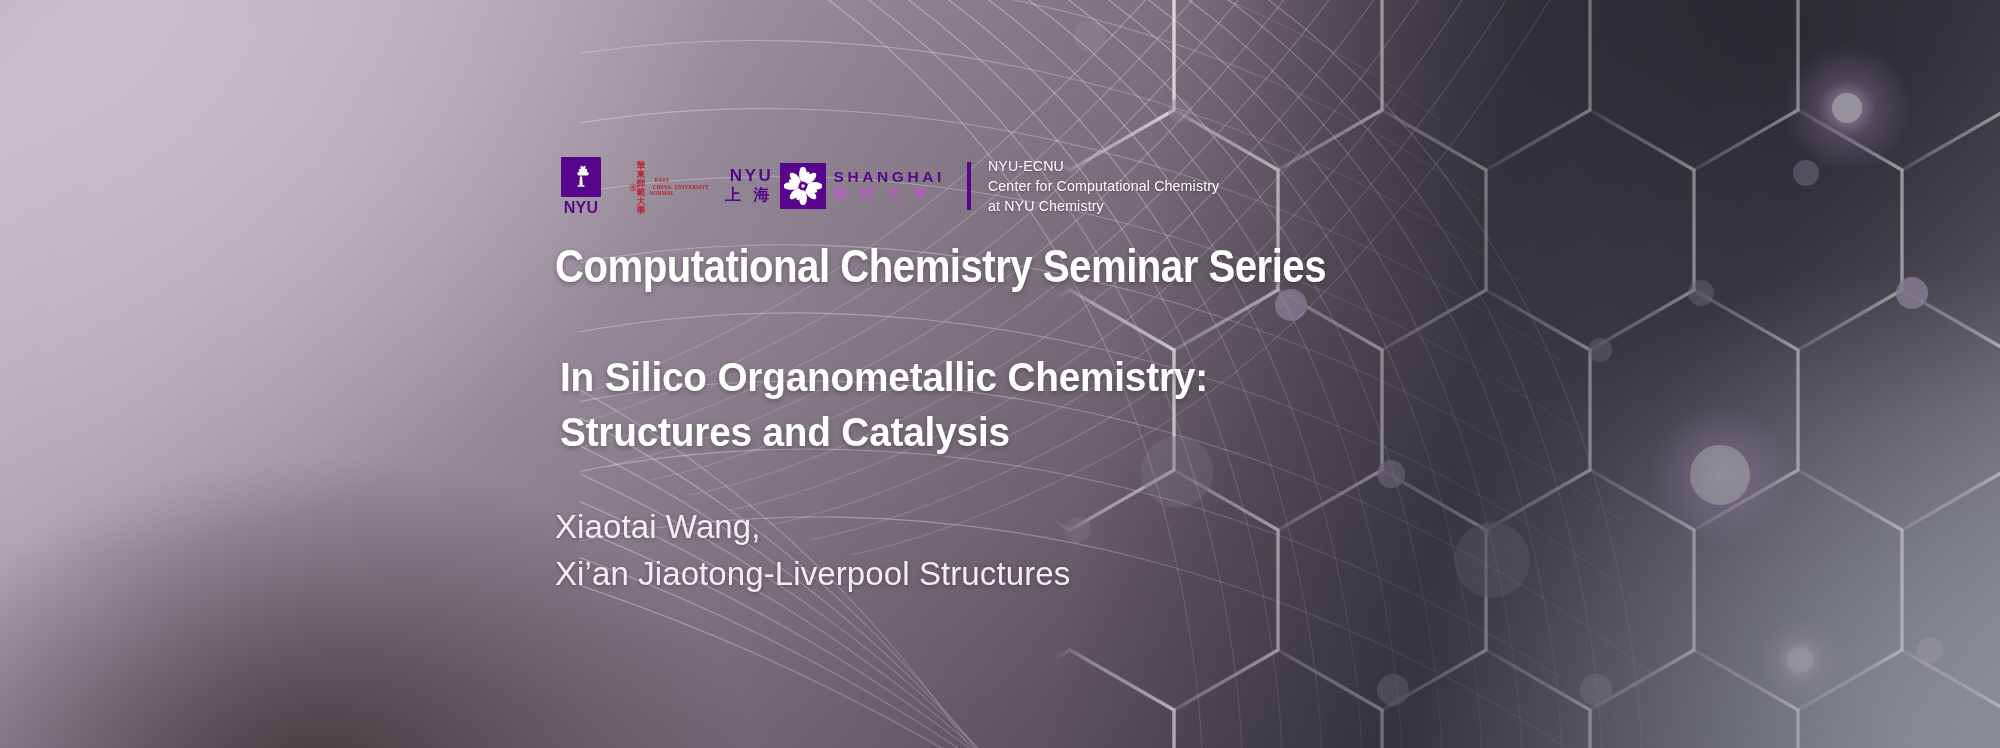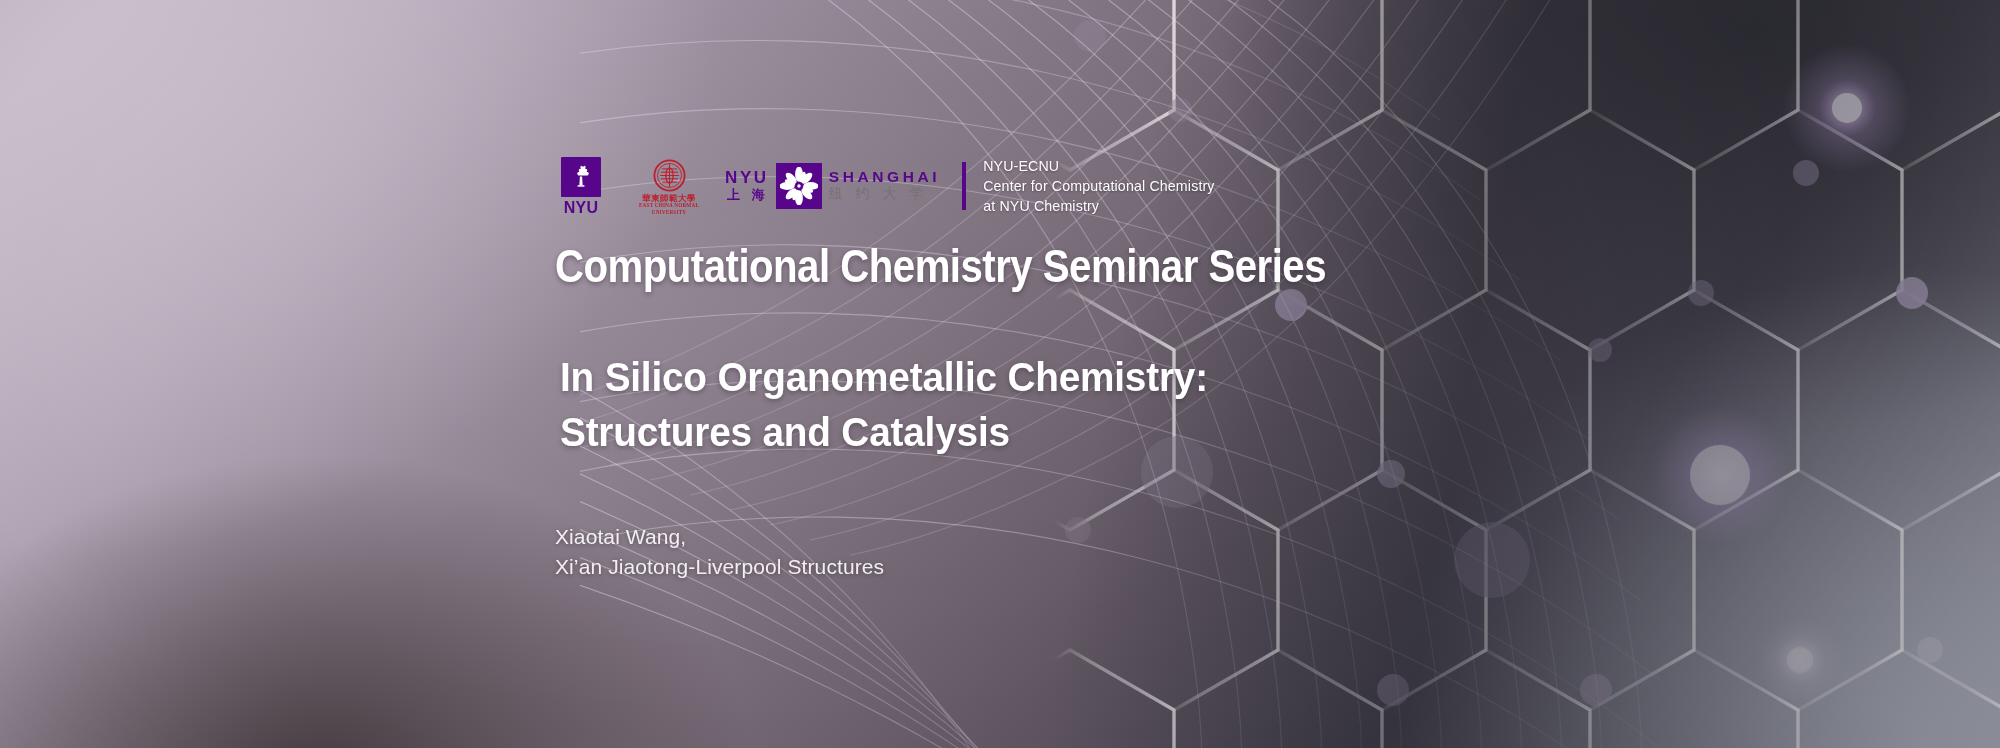--- a/index.html
+++ b/index.html
@@ -53,21 +53,21 @@
   .nyu-square{
     width:40px; height:40px; background:#57068c; border-radius:1px;
     display:flex; align-items:center; justify-content:center;
   }
   .nyu-word{
     font-weight:bold; font-size:16px; letter-spacing:.3px;
     color:#57068c; margin-top:3px; line-height:1;
   }
 
   .logo-ecnu{
-    display:flex; flex-direction:column; align-items:center;
+    display:flex; flex-direction:row; align-items:center;
     width:80px; margin-right:16px; padding-top:2px;
   }
   .ecnu-cn{
     font-size:8.5px; color:#bc1f2e; font-weight:bold; line-height:1.05;
     margin-top:2px; letter-spacing:.4px;
     font-family:"Liberation Serif", serif;
   }
   .ecnu-en{
     font-size:5.2px; color:#bc1f2e; font-weight:bold; text-align:center;
     line-height:1.25; letter-spacing:.2px;
@@ -75,32 +75,32 @@
   }
 
   .logo-shanghai{
     display:flex; align-items:center; height:52px; margin-right:16px;
   }
   .sh-left{ text-align:right; margin-right:7px; }
   .sh-nyu{
     font-weight:bold; font-size:17px; color:#57068c; letter-spacing:2.6px; line-height:1.05;
   }
   .sh-cn1{
-    font-weight:bold; font-size:13px; color:#57068c; letter-spacing:4px; line-height:1.2;
+    font-weight:bold; font-size:16px; color:#57068c; letter-spacing:4px; line-height:1.2;
   }
   .sh-flower{
     width:46px; height:46px; background:#57068c;
     display:flex; align-items:center; justify-content:center;
   }
   .sh-right{ margin-left:7px; }
   .sh-shanghai{
     font-weight:bold; font-size:15.5px; color:#57068c; letter-spacing:3.6px; line-height:1.05;text-align:right;
   }
   .sh-cn2{
-    font-weight:normal; font-size:14px; color:#737373; letter-spacing:4.5px; line-height:1.25;
+    font-weight:normal; font-size:14px; color:#d946ef; letter-spacing:4.5px; line-height:1.25;
   }
 
   .divider{
     width:4px; height:48px; background:#57068c; margin:0 17px 0 6px; flex:0 0 4px;
   }
 
   .center-name{
     color:#ffffff; font-weight:normal; font-size:14.2px; line-height:1.42;
     letter-spacing:.15px; text-shadow:0 1px 2px rgba(40,30,45,.45);
   }
@@ -115,22 +115,22 @@
     text-shadow:0 2px 6px rgba(50,38,54,.45);
   }
   .talk-title{
     position:absolute; left:5px; top:350px;
     font-size:41px; font-weight:bold; color:#fff;
     line-height:1.33; letter-spacing:-.2px;
     transform:scaleX(.945); transform-origin:left center;
     text-shadow:0 2px 6px rgba(50,38,54,.42);
   }
   .speaker{
-    position:absolute; left:0; top:522px;
-    font-size:21px; font-weight:400; color:#f2eff3;
+    position:absolute; left:0; top:504px;
+    font-size:33px; font-weight:400; color:#f2eff3;
     line-height:1.42; letter-spacing:.1px;
     text-shadow:0 1px 4px rgba(40,32,44,.45);
   }
 </style>
 </head>
 <body>
 
 <div class="banner">
 
   <div class="bg-base"></div>

